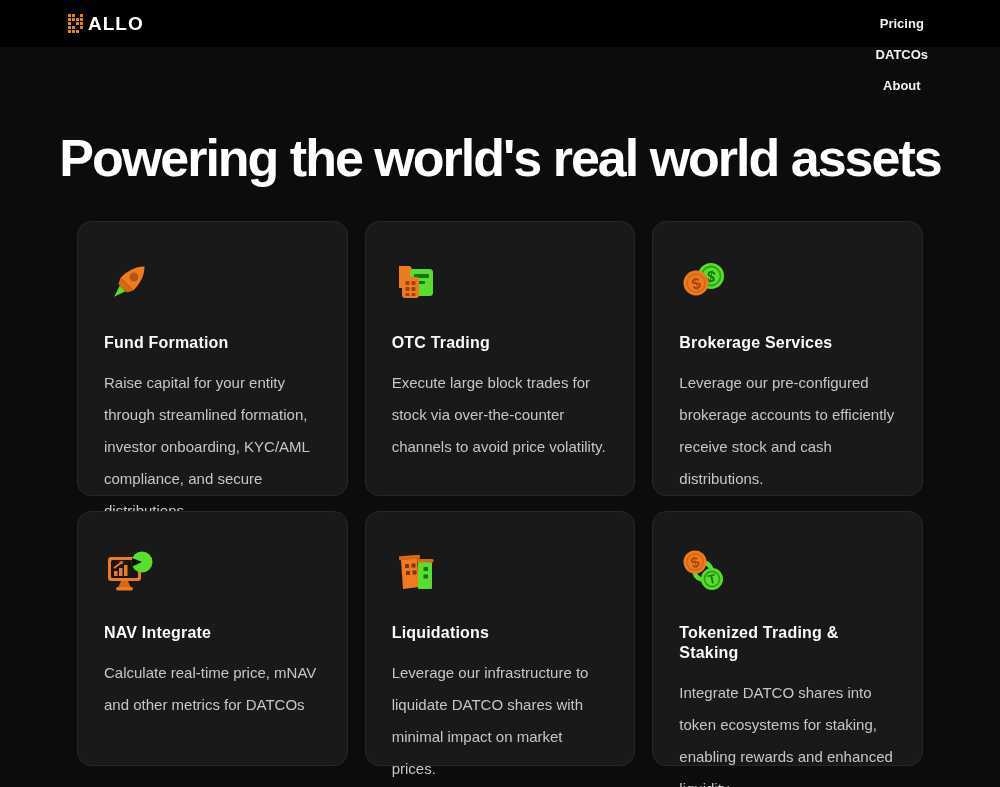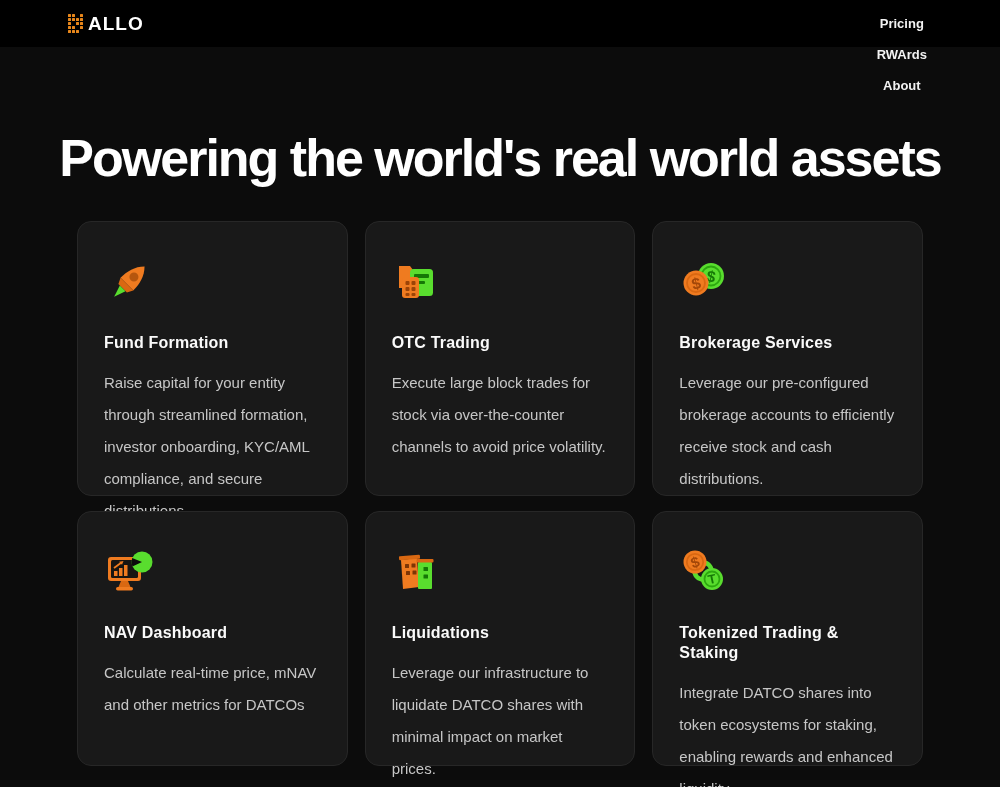--- a/index.html
+++ b/index.html
@@ -121,21 +121,21 @@
         <i></i>
         <i></i>
         <i class="off"></i>
     </div>
     <span class="logo-text">ALLO</span>
   </div>
   <nav class="links">
     <a class="nav-link">Products</a>
     <a class="nav-link">Airdrop</a>
     <a class="nav-link">Pricing</a>
-    <a class="nav-link">RWArds</a>
+    <a class="nav-link">DATCOs</a>
     <a class="nav-link">About</a>
   </nav>
 </header>
 
 <main>
   <h1 class="hero-title">Powering the world's real world assets</h1>
 
   <section class="grid">
 
     <article class="card">
@@ -199,21 +199,21 @@
           <rect x="15" y="21" width="3.5" height="8" fill="#EF7B20"></rect>
           <rect x="20" y="18" width="3.5" height="11" fill="#EF7B20"></rect>
           <path d="M10 21 L17.5 15.5" stroke="#EF7B20" stroke-width="1.8" fill="none"></path>
           <path d="M19.5 14 l-4.4 0.8 l2.9 3 Z" fill="#EF7B20"></path>
           <path d="M17 34 h7 l2.5 6 h-12 Z" fill="#D96812"></path>
           <rect x="12" y="40" width="17" height="3.5" rx="1.7" fill="#EF7B20"></rect>
           <circle cx="38" cy="15" r="10.5" fill="#59DD2E"></circle>
           <path d="M38 15 L28.4 19.4 A10.5 10.5 0 0 1 28.2 11 Z" fill="#0C0C0C"></path>
         </svg>
       </div>
-      <h3>NAV Dashboard</h3>
+      <h3>NAV Integrate</h3>
       <p>Calculate real-time price, mNAV and other metrics for DATCOs</p>
     </article>
 
     <article class="card">
       <div class="icon">
         <svg width="50" height="50" viewBox="0 0 50 50">
           <path d="M9 13 L25 11 L27 40 L11 42 Z" fill="#EF7B20"></path>
           <rect x="7" y="8.5" width="21" height="4" rx="1" fill="#D96812" transform="rotate(-4 17.5 10.5)"></rect>
           <g fill="#7E3505">
             <rect x="13" y="17" width="4" height="4" rx="0.5"></rect>

